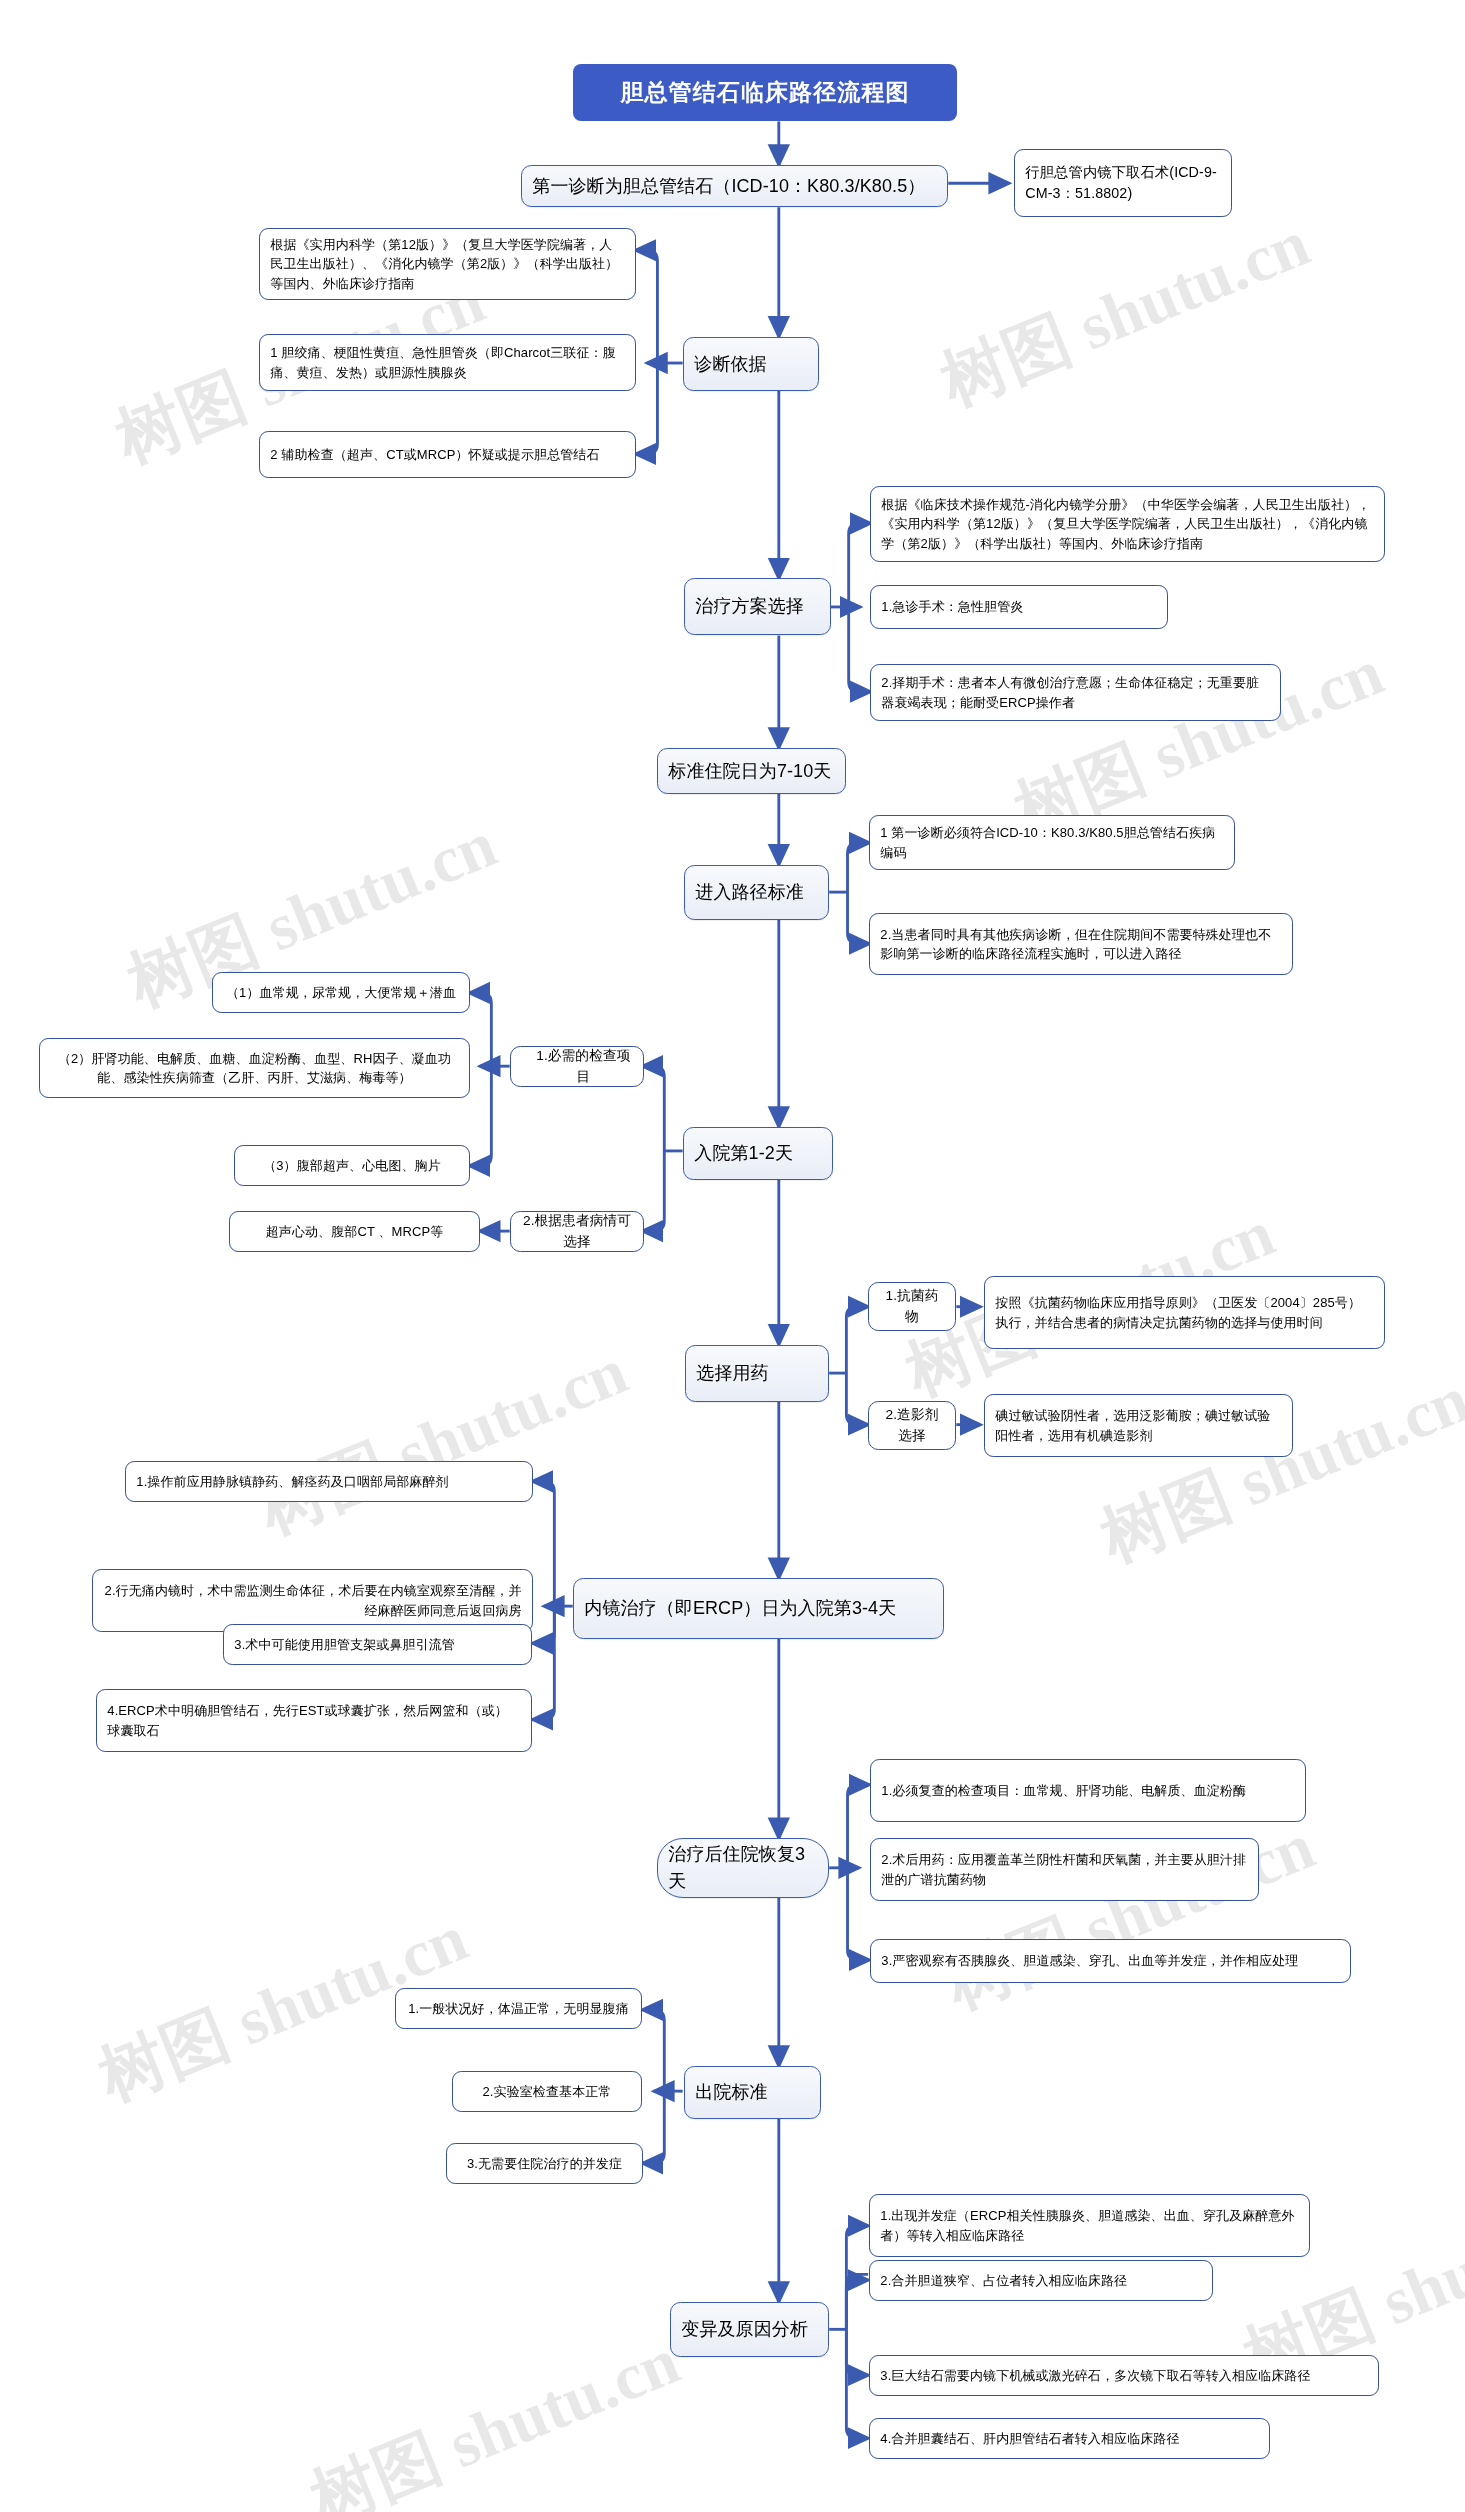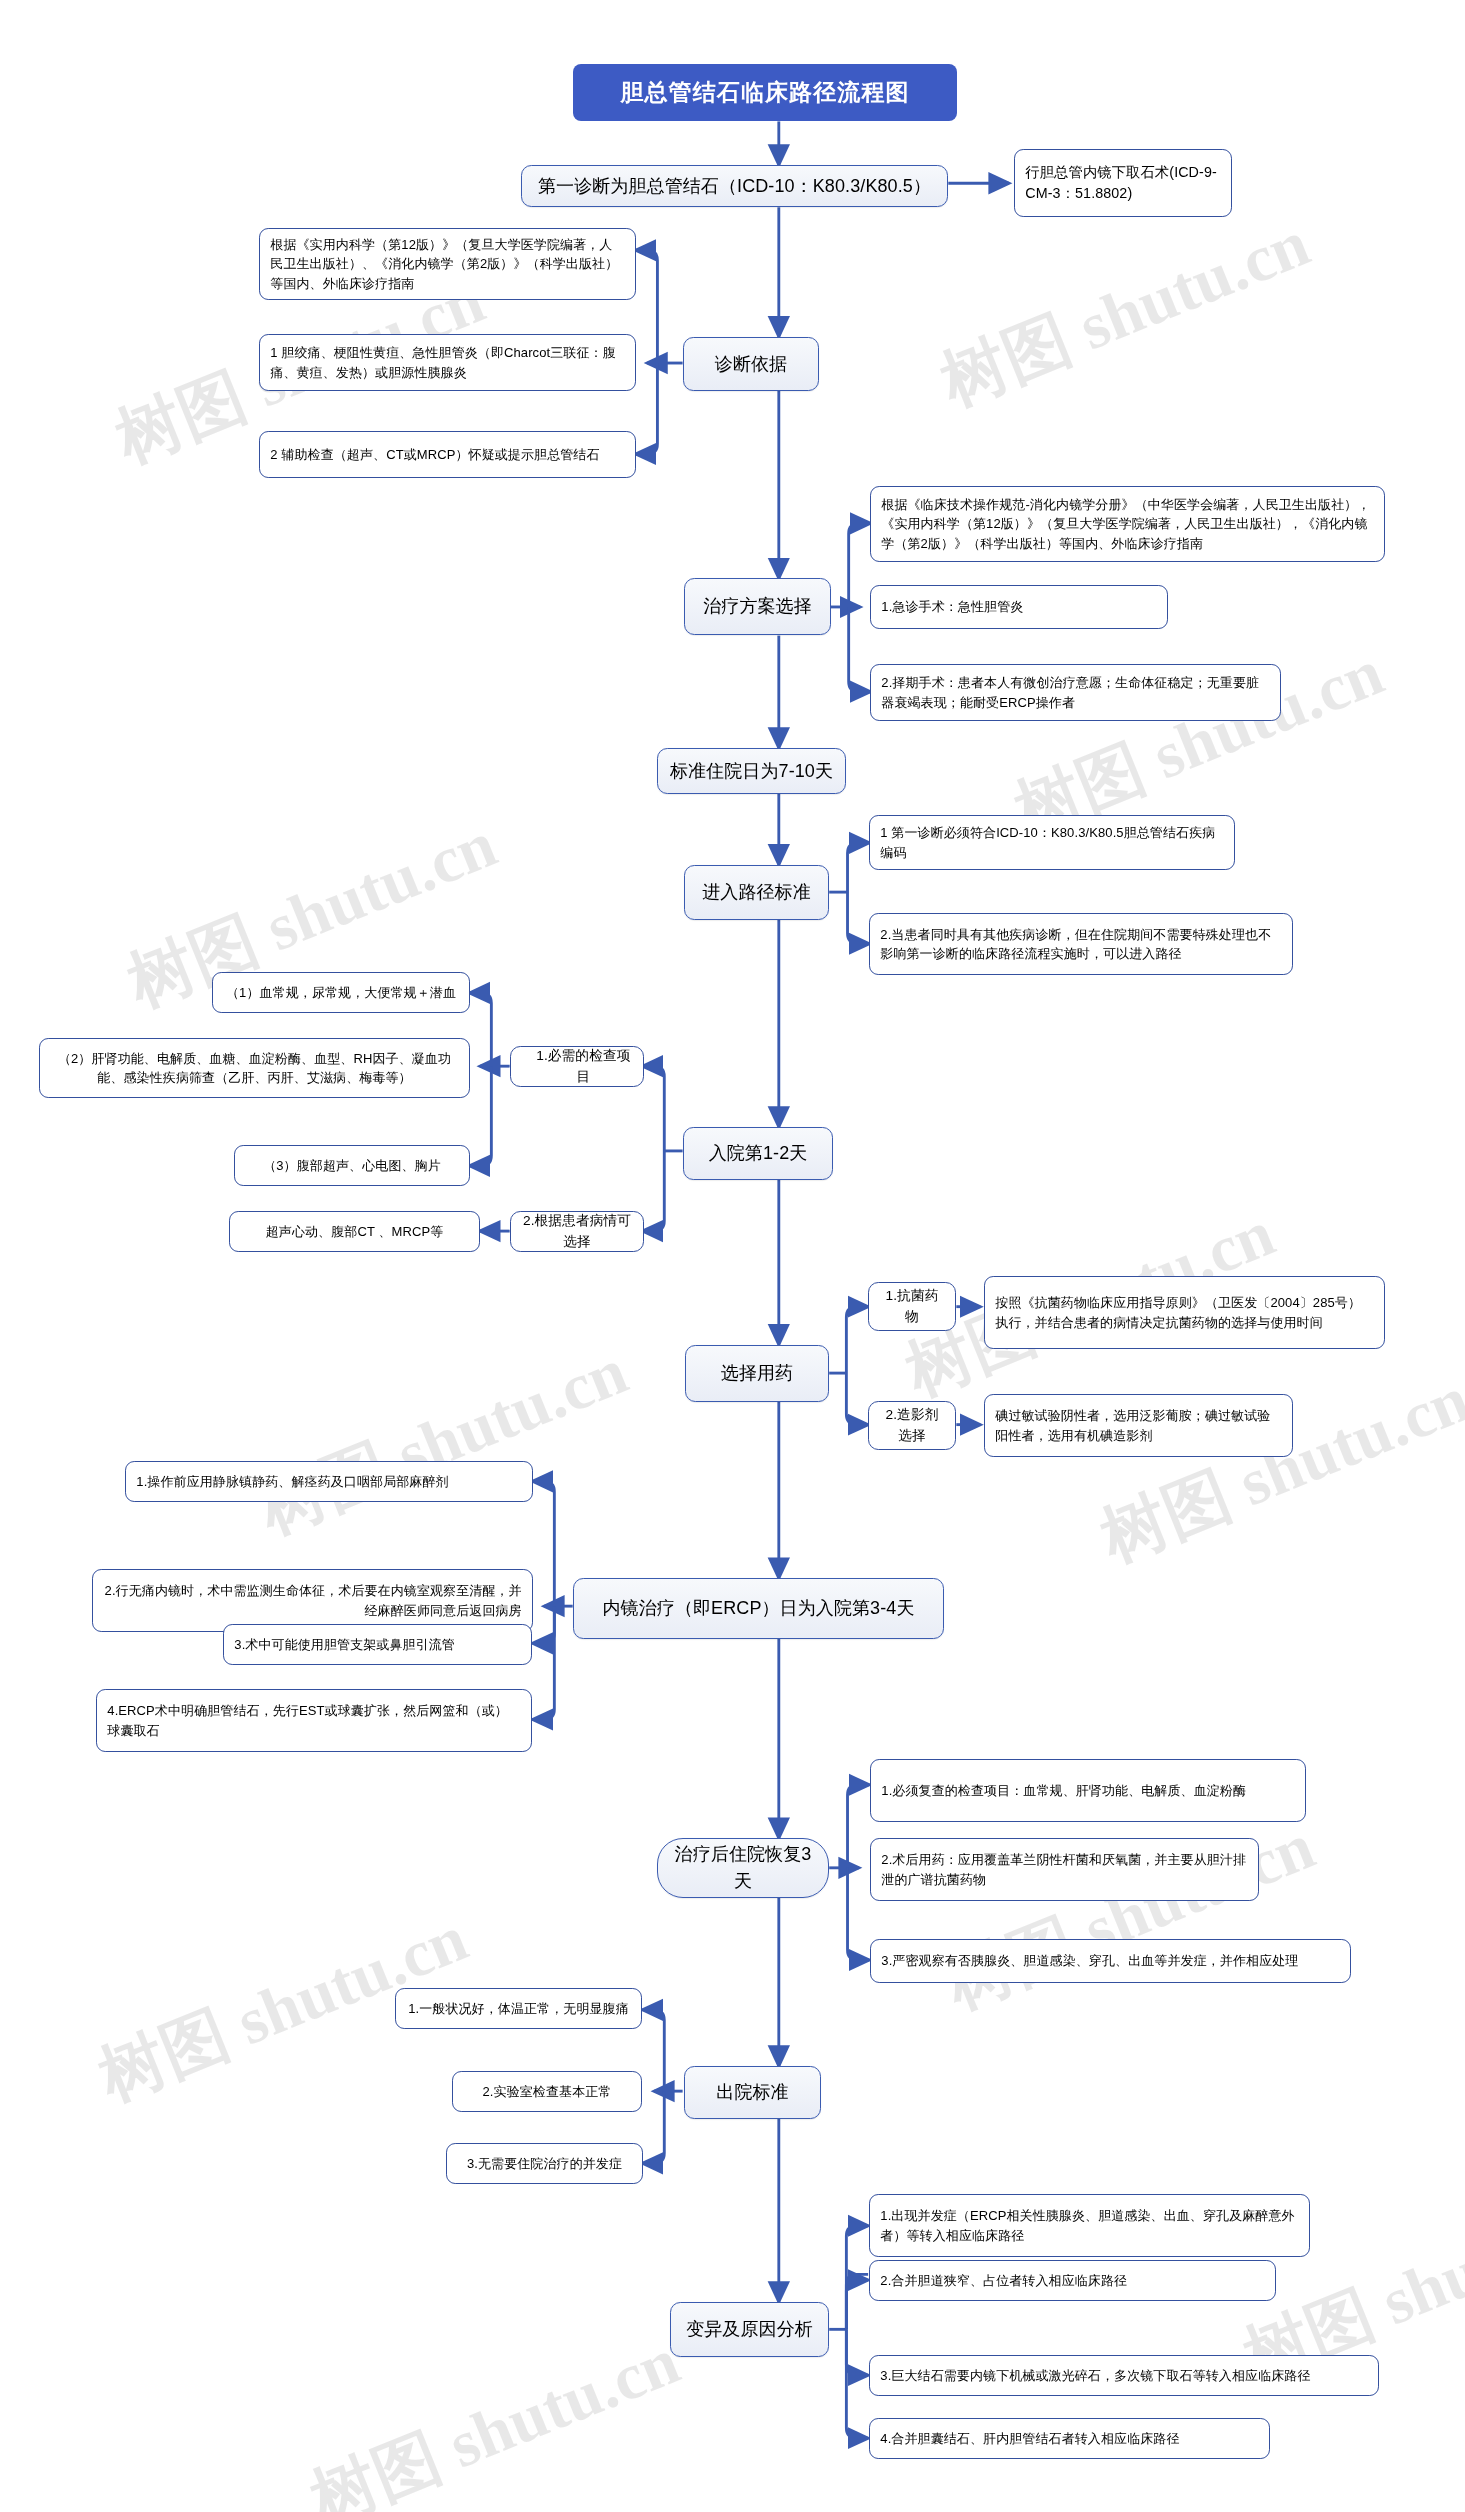--- a/index.html
+++ b/index.html
@@ -42,21 +42,20 @@
     color:#000;
     font-size:14.3px;
     letter-spacing:0.1px;
   }
   .node.leaf-center { justify-content:center; text-align:center; }
   .node.spine {
     background:linear-gradient(180deg,#f7f9fc 0%, #e9edf6 100%);
     border:1.4px solid #3a5bb0;
     border-radius:10.3px;
     justify-content:center;
-    text-align:center;
     font-size:18px;
     box-shadow:0 0.6px 1.1px rgba(0,0,0,0.07);
   }
   .node.mid {
     background:#ffffff;
     border-radius:10.3px;
     justify-content:center;
     text-align:center;
     font-size:15px;
   }
@@ -314,21 +313,21 @@
   <div class="node leaf-center" style="left:446px; top:2143px; width:197px; height:41px; font-size:13px;">
     <span>3.无需要住院治疗的并发症</span>
   </div>
 
   <div class="node spine" style="left:670px; top:2302px; width:159px; height:55px;">
     <span>变异及原因分析</span>
   </div>
   <div class="node" style="left:869px; top:2194px; width:441px; height:63px; font-size:13px;">
     <span>1.出现并发症（ERCP相关性胰腺炎、胆道感染、出血、穿孔及麻醉意外者）等转入相应临床路径</span>
   </div>
-  <div class="node" style="left:869px; top:2260px; width:407px; height:41px; font-size:13px;">
+  <div class="node" style="left:869px; top:2260px; width:344px; height:41px; font-size:13px;">
     <span>2.合并胆道狭窄、占位者转入相应临床路径</span>
   </div>
   <div class="node" style="left:869px; top:2355px; width:510px; height:41px; font-size:13px;">
     <span>3.巨大结石需要内镜下机械或激光碎石，多次镜下取石等转入相应临床路径</span>
   </div>
   <div class="node" style="left:869px; top:2418px; width:401px; height:41px; font-size:13px;">
     <span>4.合并胆囊结石、肝内胆管结石者转入相应临床路径</span>
   </div>
 
 </div>

